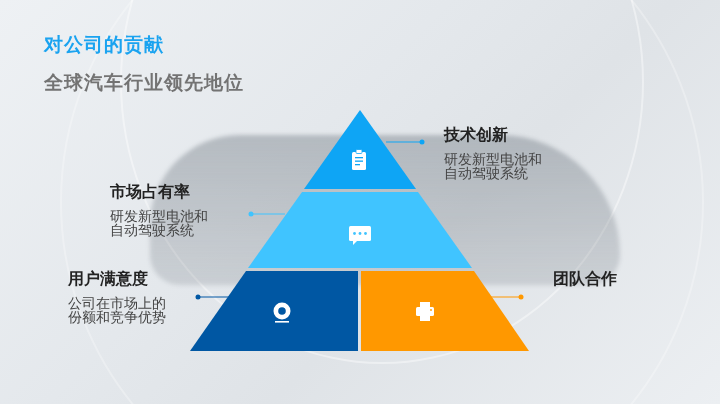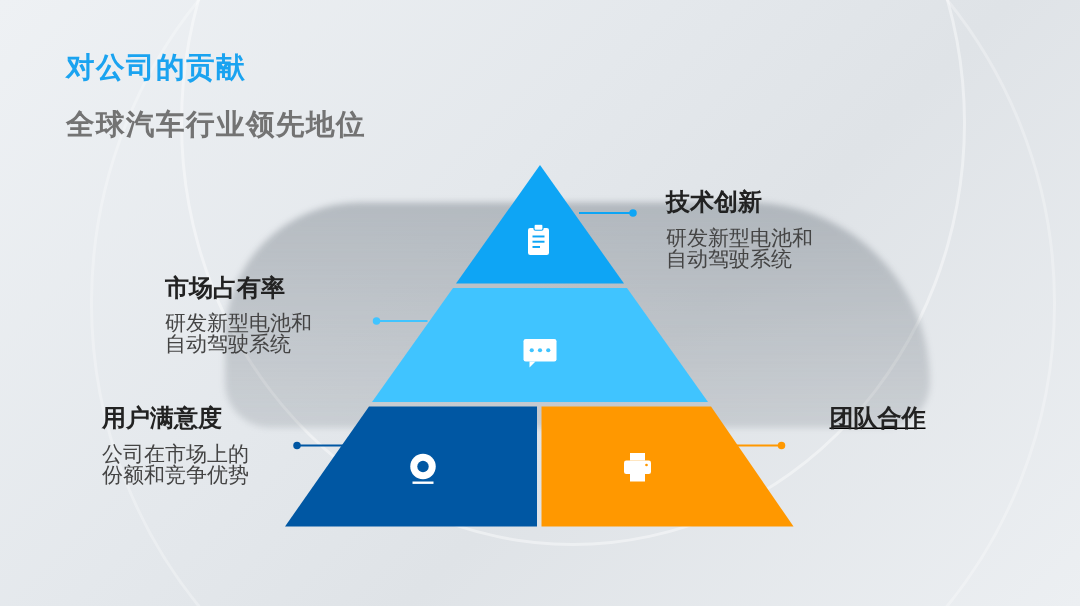--- a/index.html
+++ b/index.html
@@ -83,15 +83,15 @@
   <div class="d" style="width:100px">研发新型电池和自动驾驶系统</div>
 </div>
 <div class="label" style="left:110px;top:182px;">
   <div class="h">市场占有率</div>
   <div class="d" style="width:110px">研发新型电池和自动驾驶系统</div>
 </div>
 <div class="label" style="left:54px;top:269px;margin-left:14px;">
   <div class="h">用户满意度</div>
   <div class="d" style="width:110px">公司在市场上的份额和竞争优势</div>
 </div>
-<div class="label" style="left:553px;top:269px;text-decoration:underline;">
+<div class="label" style="left:553px;top:269px;">
   <div class="h">团队合作</div>
 </div>
 
 </body></html>

